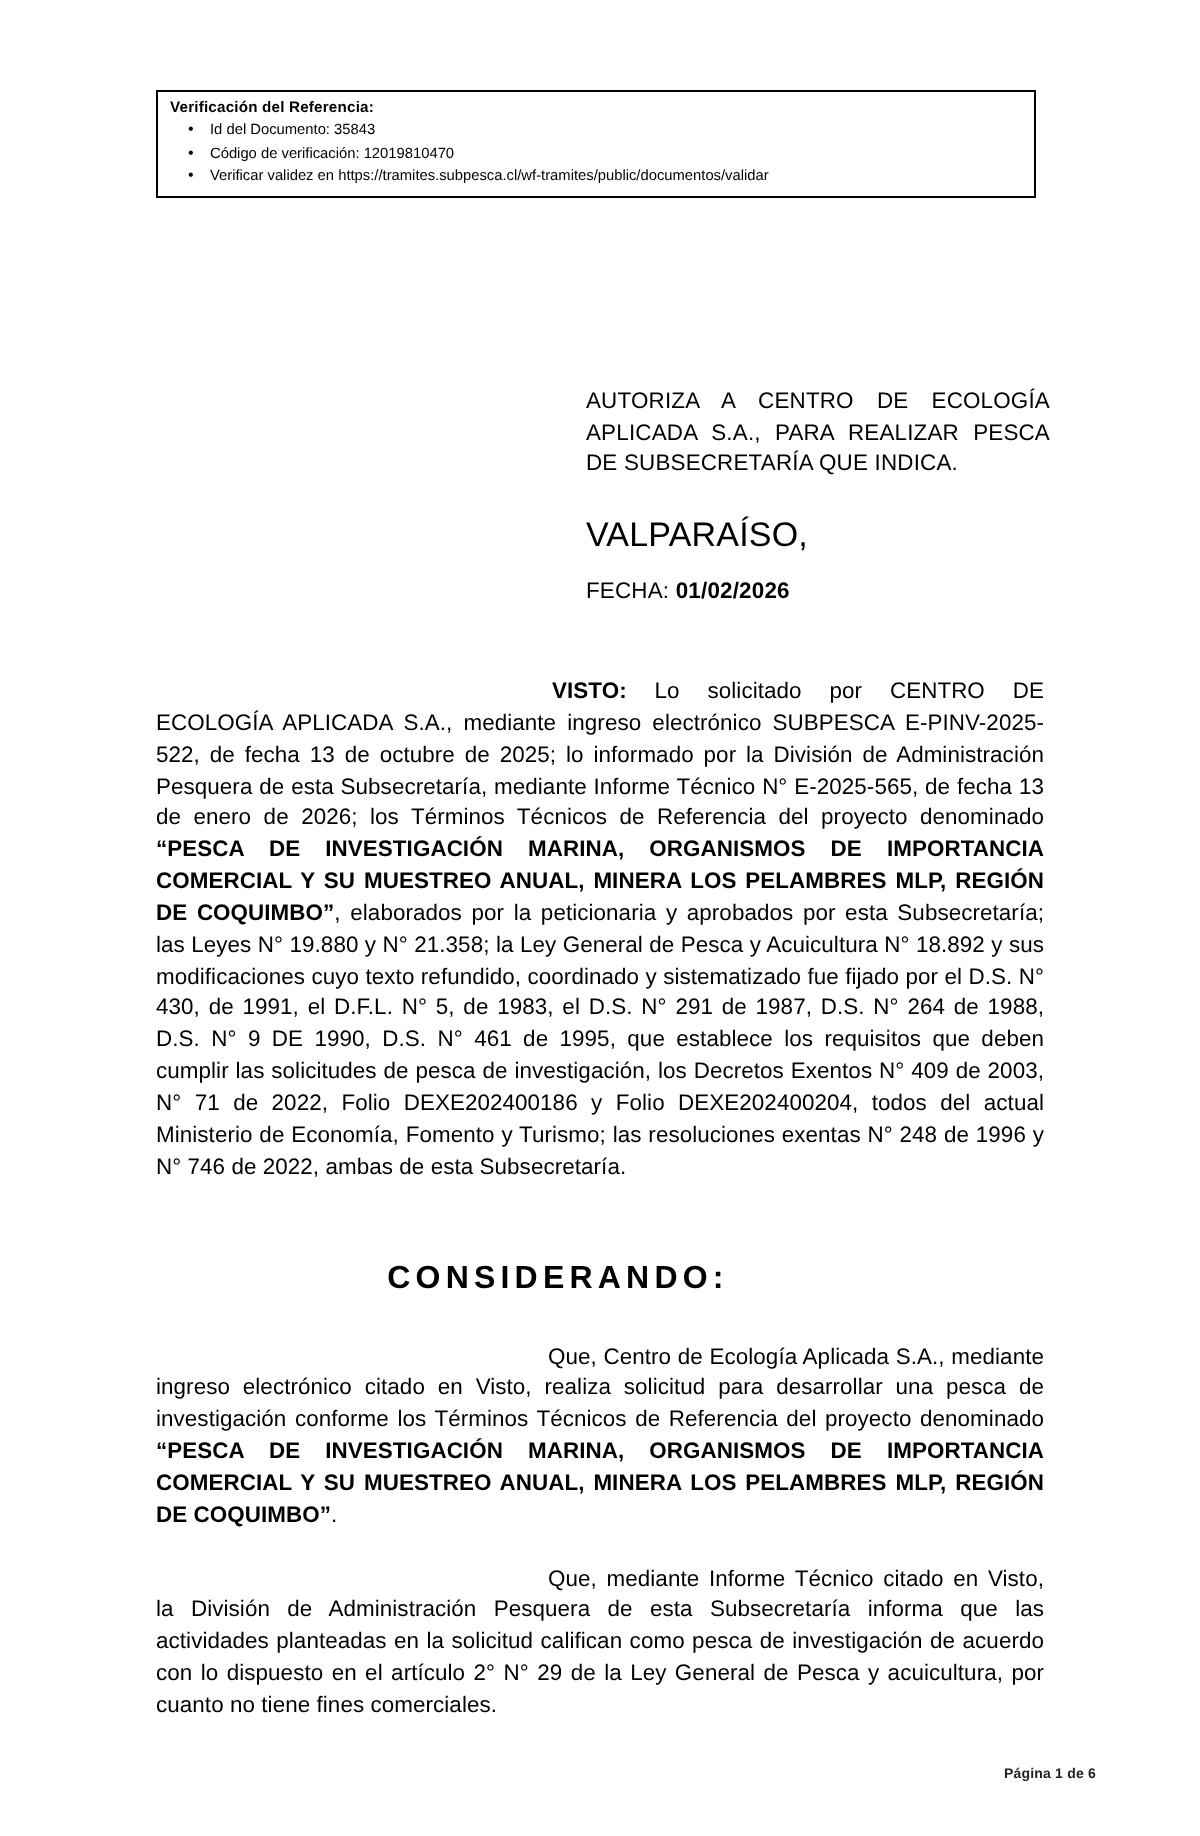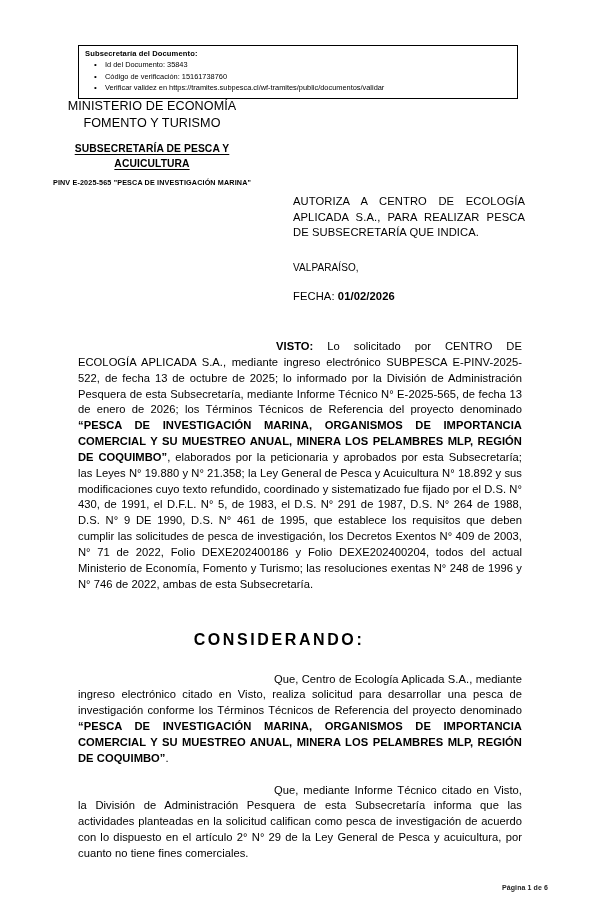--- a/index.html
+++ b/index.html
@@ -105,21 +105,21 @@
   }
   .subject-text {
     font-size: 11.2px;
     line-height: 15.6px;
     text-align: justify;
     text-align-last: left;
     letter-spacing: 0.1px;
   }
   .place-line {
     margin-top: 19px;
-    font-size: 10px;
+    font-size: 17px;
     line-height: 15.6px;
     letter-spacing: 0.1px;
   }
   .resnum-line {
     margin-top: 19px;
     font-size: 11.2px;
     line-height: 15.6px;
     letter-spacing: 0.1px;
   }
   .date-line {
@@ -177,46 +177,37 @@
     color: #222;
     letter-spacing: 0.1px;
   }
 </style>
 </head>
 <body>
 
 <div class="page">
 
   <div class="verif-box">
-    <div class="verif-title">Subsecretaría del Documento:</div>
+    <div class="verif-title">Verificación del Referencia:</div>
     <ul class="verif-list">
       <li>
         <span class="bullet">•</span>
         <span>Id del Documento: 35843</span>
       </li>
       <li>
         <span class="bullet">•</span>
-        <span>Código de verificación: 15161738760</span>
+        <span>Código de verificación: 12019810470</span>
       </li>
       <li>
         <span class="bullet">•</span>
         <span>Verificar validez en https://tramites.subpesca.cl/wf-tramites/public/documentos/validar</span>
       </li>
     </ul>
   </div>
 
-  <div class="letterhead">
-    <div class="lh-min">MINISTERIO DE ECONOMÍA</div>
-    <div class="lh-min">FOMENTO Y TURISMO</div>
-    <div class="lh-sub">
-      <span>SUBSECRETARÍA DE PESCA Y</span><br>
-      <span>ACUICULTURA</span>
-    </div>
-    <div class="lh-pinv">PINV E-2025-565 "PESCA DE INVESTIGACIÓN MARINA"</div>
-  </div>
 
   <div class="subject-block">
     <div class="subject-text">AUTORIZA A CENTRO DE ECOLOGÍA APLICADA S.A., PARA REALIZAR PESCA DE SUBSECRETARÍA QUE INDICA.</div>
     <div class="place-line">VALPARAÍSO,</div>
     <div class="date-line"><span>FECHA: </span><b>01/02/2026</b></div>
   </div>
 
   <div class="body-col">
 
     <p class="para"><span class="indent-visto"></span><b>VISTO:</b><span> Lo solicitado por CENTRO DE ECOLOGÍA APLICADA S.A., mediante ingreso electrónico SUBPESCA E-PINV-2025-522, de fecha 13 de octubre de 2025; lo informado por la División de Administración Pesquera de esta Subsecretaría, mediante Informe Técnico N° E-2025-565, de fecha 13 de enero de 2026; los Términos Técnicos de Referencia del proyecto denominado </span><b class="proj">“PESCA DE INVESTIGACIÓN MARINA, ORGANISMOS DE IMPORTANCIA COMERCIAL Y SU MUESTREO ANUAL, MINERA LOS PELAMBRES MLP, REGIÓN DE COQUIMBO”</b><span>, elaborados por la peticionaria y aprobados por esta Subsecretaría; las Leyes N° 19.880 y N° 21.358; la Ley General de Pesca y Acuicultura N° 18.892 y sus modificaciones cuyo texto refundido, coordinado y sistematizado fue fijado por el D.S. N° 430, de 1991, el D.F.L. N° 5, de 1983, el D.S. N° 291 de 1987, D.S. N° 264 de 1988, D.S. N° 9 DE 1990, D.S. N° 461 de 1995, que establece los requisitos que deben cumplir las solicitudes de pesca de investigación, los Decretos Exentos N° 409 de 2003, N° 71 de 2022, Folio DEXE202400186 y Folio DEXE202400204, todos del actual Ministerio de Economía, Fomento y Turismo; las resoluciones exentas N° 248 de 1996 y N° 746 de 2022, ambas de esta Subsecretaría.</span></p>

